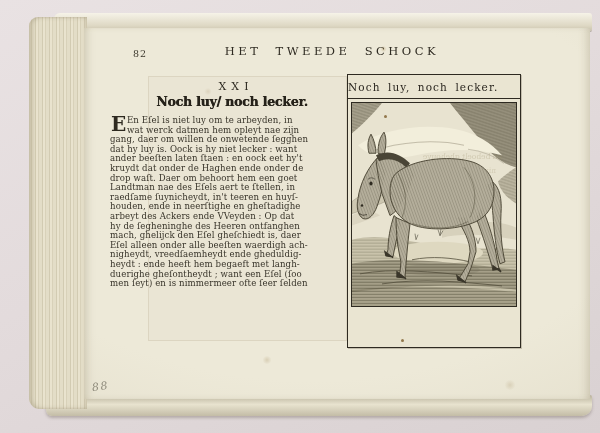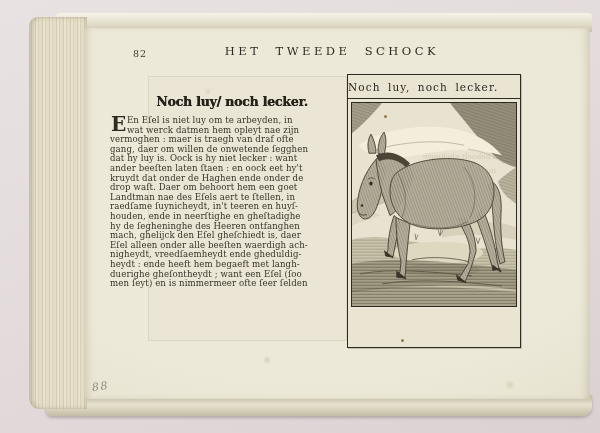--- a/index.html
+++ b/index.html
@@ -61,36 +61,37 @@
 
 <div class="photo">
   <div class="edge-top"></div>
   <div class="edge-bottom"></div>
   <div class="edge-left"></div>
 
   <div class="page">
     <span class="pagenum">82</span>
     <div class="running-title">HET TWEEDE SCHOCK</div>
     <div class="ghostbox"></div>
+    <div class="chapter-num">XXI</div>
     <div class="chapter-title">Noch luy/ noch lecker.</div>
 
     <div class="bodytext">
       <span class="dropcap">E</span>
       <div class="lines">
           <div>En Eſel is niet luy om te arbeyden, in</div>
           <div>wat werck datmen hem opleyt nae zijn</div>
-          <div>vermoghen : maer is traegh van draf ofte</div>
           <div>gang, daer om willen de onwetende ſegghen</div>
           <div>dat hy luy is. Oock is hy niet lecker : want</div>
           <div>ander beeſten laten ſtaen : en oock eet hy't</div>
           <div>kruydt dat onder de Haghen ende onder de</div>
           <div>drop waſt. Daer om behoort hem een goet</div>
           <div>Landtman nae des Eſels aert te ſtellen, in</div>
           <div>raedſame ſuynicheydt, in't teeren en huyſ-</div>
           <div>houden, ende in neerſtighe en gheſtadighe</div>
+          <div>arbeyt des Ackers ende VVeyden : Op dat</div>
           <div>hy de ſegheninghe des Heeren ontfanghen</div>
           <div>mach, ghelijck den Eſel gheſchiedt is, daer</div>
           <div>Eſel alleen onder alle beeſten waerdigh ach-</div>
           <div>nigheydt, vreedſaemheydt ende gheduldig-</div>
           <div>heydt : ende heeft hem begaeft met langh-</div>
           <div>duerighe gheſontheydt ; want een Eſel (ſoo</div>
           <div>men ſeyt) en is nimmermeer ofte ſeer ſelden</div>
         </div>
     </div>
 

